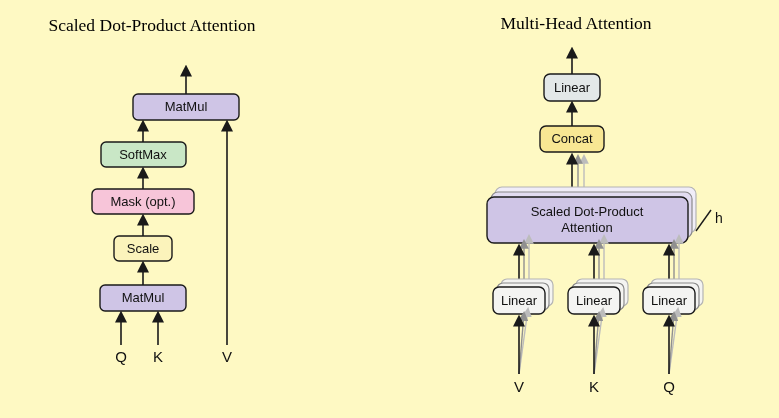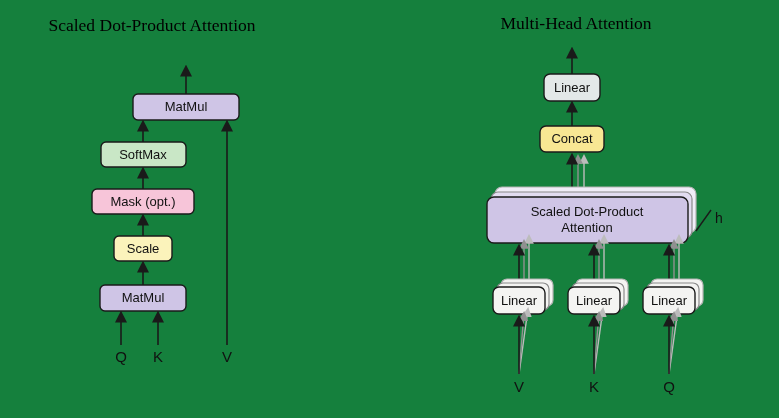--- a/index.html
+++ b/index.html
@@ -4,21 +4,21 @@
 <style>
   html, body {
     margin: 0;
     padding: 0;
     background: #ffffff;
   }
   .canvas {
     position: relative;
     width: 779px;
     height: 418px;
-    background: #15803d;
+    background: #fef9c3;
     overflow: hidden;
   }
   svg { display: block; }
   .title {
     font-family: "Liberation Serif", serif;
     font-size: 17.5px;
     fill: #000000;
     text-anchor: middle;
   }
   .box {

